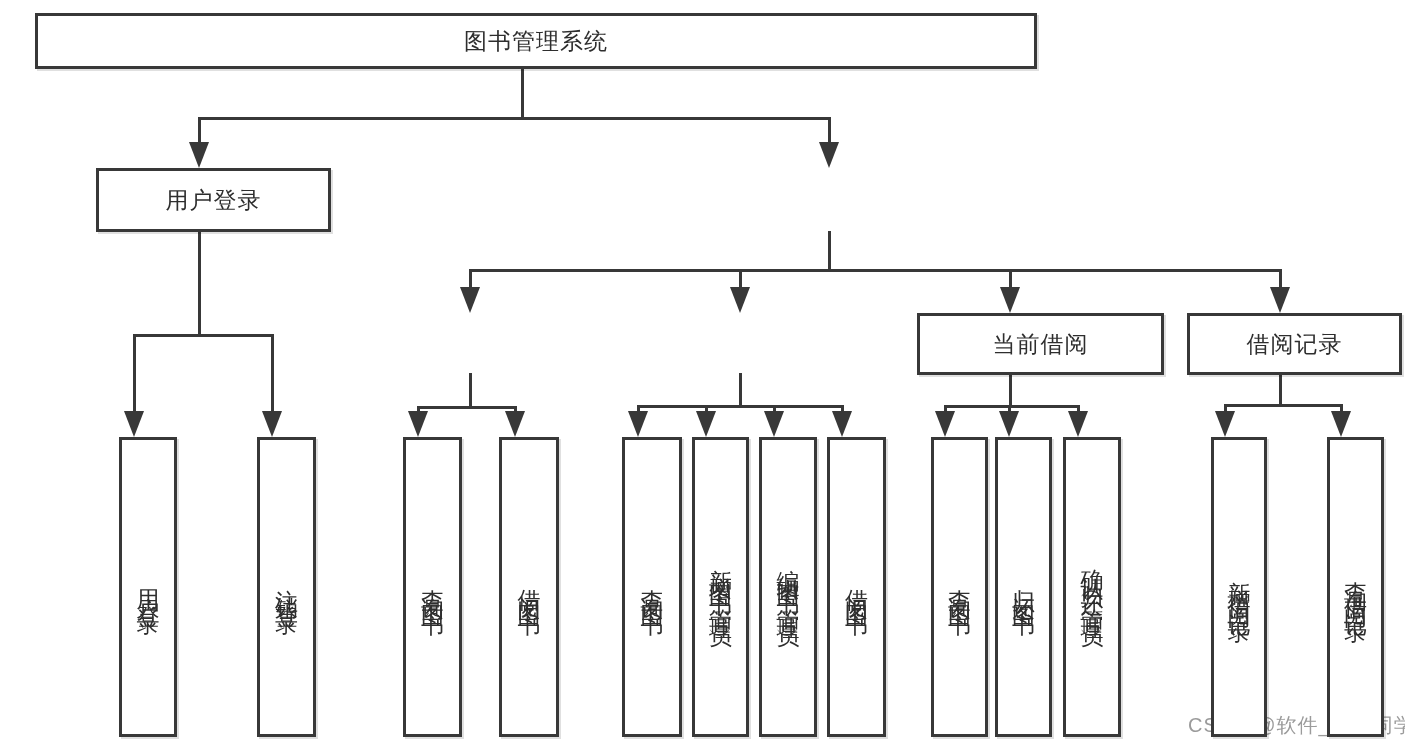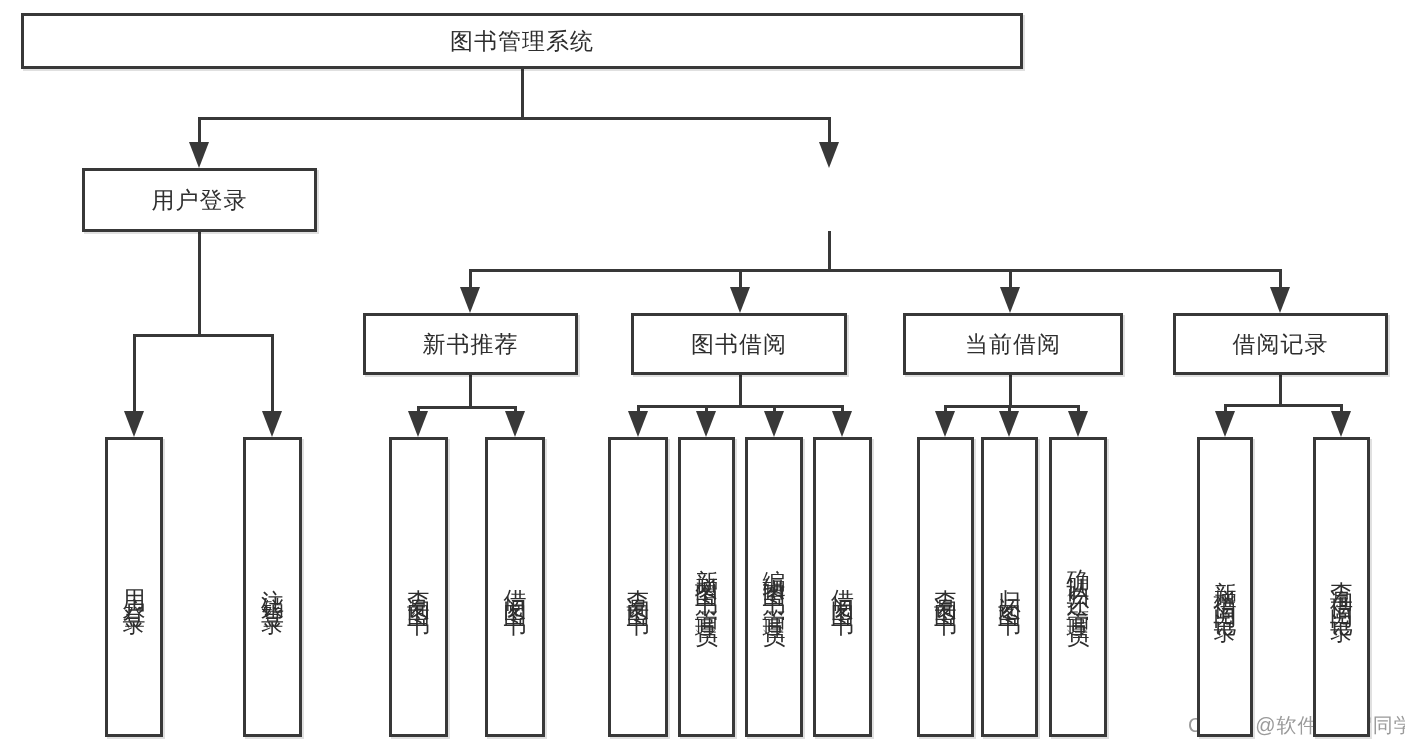--- a/index.html
+++ b/index.html
@@ -19,20 +19,21 @@
   .node{
     position:absolute;
     box-sizing:border-box;
     background:var(--bg);
     border:3px solid var(--line);
     box-shadow:2px 2px 0 rgba(0,0,0,0.12);
     display:flex;
     align-items:center;
     justify-content:center;
     color:var(--text);
+    margin-left:14px;
   }
   .node .lbl{
     font-size:23px;
     letter-spacing:1px;
     white-space:nowrap;
     color:var(--text);
   }
   .node.v .lbl{
     writing-mode:vertical-rl;
     text-orientation:mixed;
@@ -116,27 +117,21 @@
     <div class="vline" style="left: 1224px; top: 404px; height: 10px;"></div>
     <div class="arrow" style="left: 1215px; top: 411px;"></div>
     <div class="vline" style="left: 1340px; top: 404px; height: 10px;"></div>
     <div class="arrow" style="left: 1331px; top: 411px;"></div>
     <div class="node" style="left: 21px; top: 13px; width: 1002px; height: 56px;">
       <span class="lbl">图书管理系统</span>
     </div>
     <div class="node" style="left: 82px; top: 168px; width: 235px; height: 64px;">
       <span class="lbl">用户登录</span>
     </div>
-    <div class="node" style="left: 363px; top: 313px; width: 215px; height: 62px;">
-      <span class="lbl">新书推荐</span>
-    </div>
-    <div class="node" style="left: 631px; top: 313px; width: 216px; height: 62px;">
-      <span class="lbl">图书借阅</span>
-    </div>
-    <div class="node" style="left: 903px; top: 313px; width: 220px; height: 62px;">
+    <div class="node" style="left: 903px; top: 313px; width: 247px; height: 62px;">
       <span class="lbl">当前借阅</span>
     </div>
     <div class="node" style="left: 1173px; top: 313px; width: 215px; height: 62px;">
       <span class="lbl">借阅记录</span>
     </div>
     <div class="node v" style="left: 105px; top: 437px; width: 58px; height: 300px;">
       <span class="lbl">用户登录</span>
     </div>
     <div class="node v" style="left: 243px; top: 437px; width: 59px; height: 300px;">
       <span class="lbl">注销登录</span>

